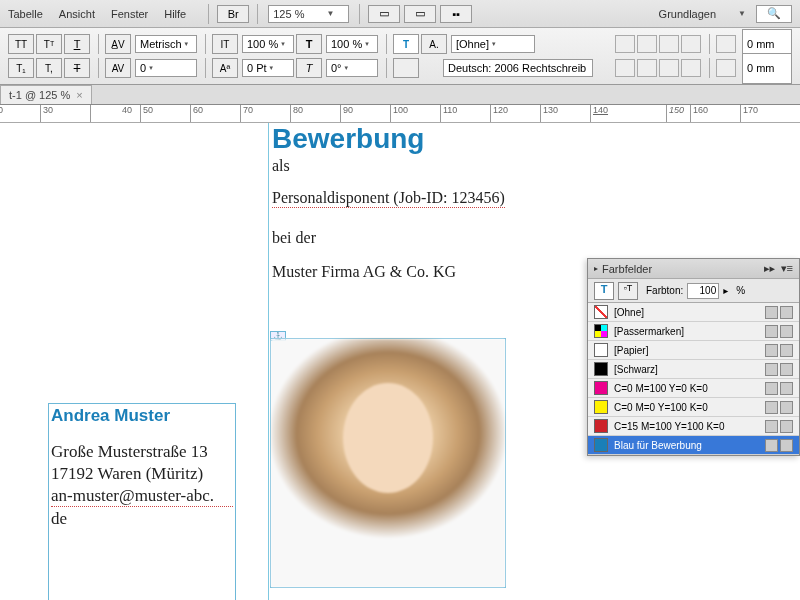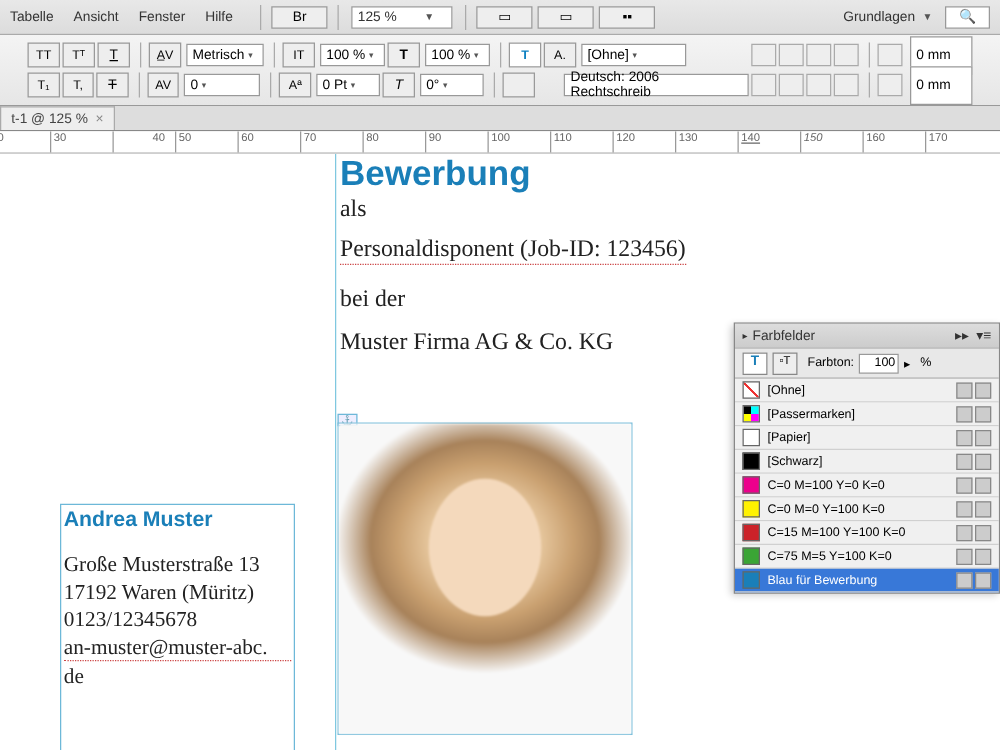--- a/index.html
+++ b/index.html
@@ -1,43 +1,43 @@
 <!DOCTYPE html>
 <html><head>
 <meta charset="utf-8">
 <style>
 *{box-sizing:border-box;margin:0;padding:0;font-family:Tahoma,Arial,sans-serif;font-size:11px}
 body{background:#f0f0f0;width:800px;height:600px;overflow:hidden;position:relative}
 .menubar{background:linear-gradient(#e8e8e8,#dcdcdc);height:28px;display:flex;align-items:center;padding:0 8px;border-bottom:1px solid #aaa}
 .menubar span{margin-right:16px;color:#333}
 .menubar .spacer{flex:1}
-.menubar .ws{color:#333;margin-right:6px}
+.menubar .ws{color:#333;margin-right:22px}
 .menubar .tri{color:#555;margin-right:10px;font-size:8px}
 .srch{width:36px;height:18px;background:#fff;border:1px solid #999;display:flex;align-items:center;justify-content:center;color:#888}
-.icnbtn{width:45px;height:18px;border:1px solid #999;background:#eee;display:inline-flex;align-items:center;justify-content:center;margin:0 2px}
+.icnbtn{width:32px;height:18px;border:1px solid #999;background:#eee;display:inline-flex;align-items:center;justify-content:center;margin:0 2px}
 .sep{width:1px;height:20px;background:#aaa;margin:0 6px}
 .zoom{display:inline-flex;align-items:center;background:#fff;border:1px solid #999;height:18px;padding:0 4px;margin:0 4px}
 .zoom .tri{font-size:8px;margin-left:6px}
-.ctrl{background:linear-gradient(#f4f4f4,#e6e6e6);border-bottom:1px solid #999;padding:4px 22px}
+.ctrl{background:linear-gradient(#f4f4f4,#e6e6e6);border-bottom:1px solid #999;padding:4px 8px}
 .crow{display:flex;align-items:center;height:24px}
 .crow .btn{width:26px;height:20px;border:1px solid #999;background:#eee;display:inline-flex;align-items:center;justify-content:center;margin-right:2px;font-size:10px}
 .crow .field{height:18px;border:1px solid #999;background:#fff;padding:0 4px;display:inline-flex;align-items:center;margin:0 2px}
 .crow .tri{font-size:7px;color:#555;margin-left:3px}
 .rt{margin-left:auto;display:flex;align-items:center}
 .rt .ico{width:20px;height:18px;border:1px solid #aaa;margin-right:2px;background:#eee;display:inline-flex}
 .rt .mm{width:50px;height:31px;border:1px solid #999;background:#fff;margin-left:4px;padding:0 4px;display:inline-flex;align-items:center}
 .tab{background:#ddd;height:20px;display:flex;align-items:center;border-bottom:1px solid #888}
 .tab .t{background:#eee;border:1px solid #aaa;border-bottom:none;height:19px;padding:0 8px;display:flex;align-items:center;font-size:10px;color:#444}
 .tab .x{margin-left:6px;color:#888}
 .ruler{height:18px;background:#fff;border-bottom:1px solid #aaa;position:relative;overflow:hidden}
 .ruler .tick{position:absolute;top:0;height:18px;border-left:1px solid #999;font-size:9px;color:#666;padding-left:2px}
 .canvas{position:relative;background:#fff;height:520px;overflow:hidden}
 .guide-v{position:absolute;top:0;bottom:0;width:1px;background:#7fc8e0}
 .doc-title{position:absolute;left:272px;top:0;font-size:28px;font-weight:bold;color:#1a7fb8;font-family:Arial}
-.doc-txt{position:absolute;font-family:'Times New Roman',serif;font-size:19px;color:#222}
+.doc-txt{position:absolute;font-family:'Times New Roman',serif;font-size:16px;color:#222}
 .addr{position:absolute;left:48px;top:280px;width:188px;height:200px;border:1px solid #6db8d8;padding:2px}
 .addr .nm{color:#1a7fb8;font-weight:bold;font-size:17px;font-family:Arial}
 .addr .ln{font-family:'Times New Roman',serif;font-size:17px;color:#222;margin-top:2px}
 .photo{position:absolute;left:270px;top:215px;width:236px;height:250px;border:1px solid #6db8d8}
 .photo .img{width:100%;height:100%;background:radial-gradient(ellipse 60% 50% at 50% 38%,#f2d8b8 0%,#e8c9a0 30%,#c9a070 50%,#a8825a 65%,#f8f8f8 85%);filter:blur(1px);position:relative}
 .photo .face{position:absolute;left:50%;top:40%;transform:translate(-50%,-50%);width:90px;height:110px;background:#f4d9bc;border-radius:50%}
 .panel{position:absolute;right:0;top:135px;width:213px;background:#e4e4e4;border:1px solid #888;box-shadow:-2px 2px 6px rgba(0,0,0,.2)}
 .panel .hdr{background:linear-gradient(#ddd,#ccc);height:20px;display:flex;align-items:center;padding:0 6px;border-bottom:1px solid #aaa;font-size:10px;color:#333}
 .panel .hdr .tri{font-size:8px;margin-right:4px}
 .panel .tb{background:#e8e8e8;height:24px;display:flex;align-items:center;padding:0 6px;border-bottom:1px solid #aaa}
@@ -177,21 +177,21 @@
     <div class="tick" style="left: 140px;">50</div>
     <div class="tick" style="left: 190px;">60</div>
     <div class="tick" style="left: 240px;">70</div>
     <div class="tick" style="left: 290px;">80</div>
     <div class="tick" style="left: 340px;">90</div>
     <div class="tick" style="left: 390px;">100</div>
     <div class="tick" style="left: 440px;">110</div>
     <div class="tick" style="left: 490px;">120</div>
     <div class="tick" style="left: 540px;">130</div>
     <div class="tick" style="left: 590px; text-decoration: underline;">140</div>
-    <div class="tick" style="left: 640px; font-style: italic;">150</div>
+    <div class="tick" style="left: 666px; font-style: italic;">150</div>
     <div class="tick" style="left: 690px;">160</div>
     <div class="tick" style="left: 740px;">170</div>
   </div>
 
 <div class="canvas">
   <div class="guide-v" style="left:268px"></div>
   <div class="doc-title">Bewerbung</div>
   <div class="doc-txt" style="left:272px;top:34px">als</div>
   <div class="doc-txt underlined" style="left:272px;top:66px">Personaldisponent (Job-ID: 123456)</div>
   <div class="doc-txt" style="left:272px;top:106px">bei der</div>
@@ -200,21 +200,20 @@
   <div class="photo">
       <div class="img">
         <div class="face"></div>
       </div>
     </div>
   <div class="addr">
     <div class="nm">Andrea Muster</div>
     <div style="height:14px"></div>
     <div class="ln">Große Musterstraße 13</div>
     <div class="ln">17192 Waren (Müritz)</div>
-    <div class="ln">0123/12345678</div>
     <div class="ln underlined"> an-muster@muster-abc.</div>
     <div class="ln">de</div>
   </div>
 
   <div class="panel">
     <div class="hdr">
         <span class="tri">▸</span>
         <span>Farbfelder</span>
         <span style="flex:1"></span>
         <span>▸▸</span>
@@ -264,26 +263,20 @@
           <div class="nm">C=0 M=0 Y=100 K=0</div>
           <div class="ic"></div>
           <div class="ic"></div>
         </div>
         <div class="row">
           <div class="sw" style="background: rgb(204, 34, 41);"></div>
           <div class="nm">C=15 M=100 Y=100 K=0</div>
           <div class="ic"></div>
           <div class="ic"></div>
         </div>
-        <div class="row">
-          <div class="sw" style="background: rgb(58, 165, 53);"></div>
-          <div class="nm">C=75 M=5 Y=100 K=0</div>
-          <div class="ic"></div>
-          <div class="ic"></div>
-        </div>
         <div class="row sel">
           <div class="sw" style="background: rgb(26, 127, 184);"></div>
           <div class="nm">Blau für Bewerbung</div>
           <div class="ic"></div>
           <div class="ic"></div>
         </div>
       </div>
   </div>
 </div>
 

